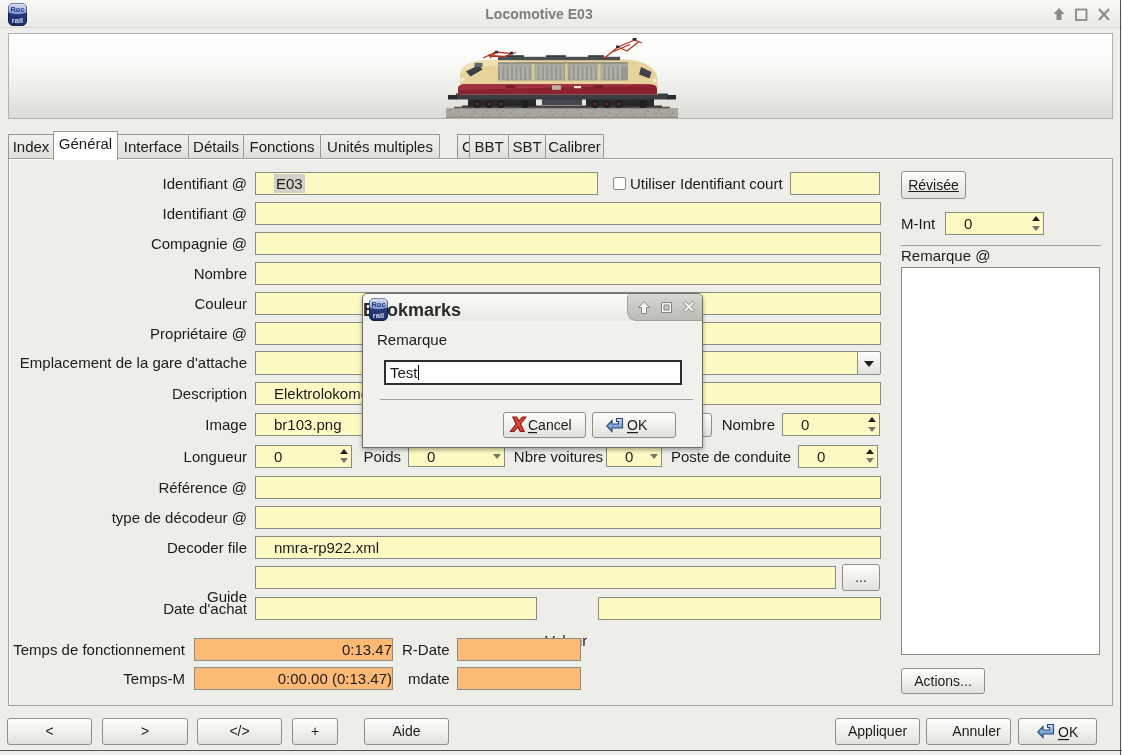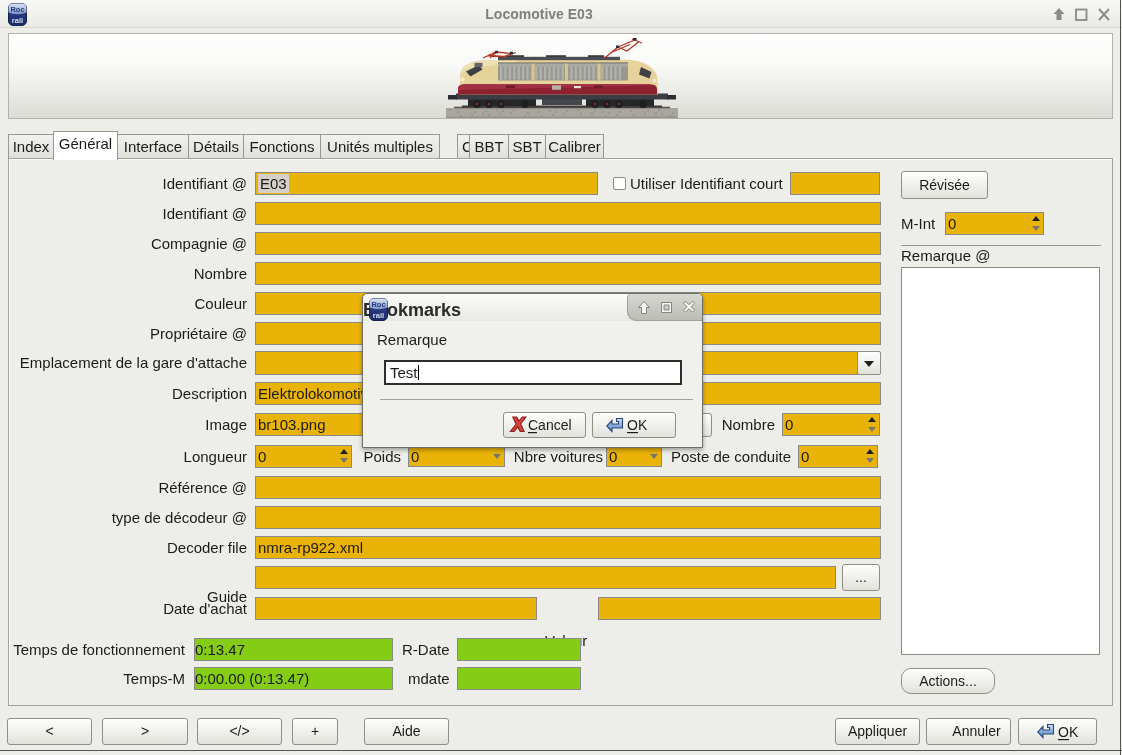--- a/index.html
+++ b/index.html
@@ -1,19 +1,19 @@
 <!DOCTYPE html>
 <html><head><meta charset="utf-8"><style>
 *{margin:0;padding:0;box-sizing:border-box}
 html,body{width:1122px;height:755px;overflow:hidden}
 body{font-family:"Liberation Sans",sans-serif;font-size:15px;color:#1b1b1b;background:#edede9;position:relative}
 .a{position:absolute}
 .lbl{position:absolute;height:23px;line-height:23px;text-align:right;white-space:nowrap}
-.inp{position:absolute;background:#eab308;border:1px solid #8b8b85;height:23px;line-height:21px;padding-left:2px;white-space:nowrap;overflow:hidden}
-.ro{background:#84cc16;text-align:left;padding-left:0}
+.inp{position:absolute;background:#fef9c3;border:1px solid #8b8b85;height:23px;line-height:21px;padding-left:18px;white-space:nowrap;overflow:hidden}
+.ro{background:#fdba74;text-align:right;padding-left:0}
 .btn{position:absolute;background:linear-gradient(180deg,#fefefd 0%,#f1f1ee 45%,#e2e2dc 100%);border:1px solid #8f8f88;border-radius:3px;text-align:center;font-size:14px;box-shadow:inset 0 1px 0 #fff}
 .spA{position:absolute;width:0;height:0;border-left:4px solid transparent;border-right:4px solid transparent;border-bottom:5px solid #1f1f1f}
 .spB{position:absolute;width:0;height:0;border-left:4px solid transparent;border-right:4px solid transparent;border-top:5px solid #77766f}
 .tab{position:absolute;top:134px;height:25px;line-height:24px;text-align:center;background:linear-gradient(180deg,#f1f1ef,#dfdfda);border:1px solid #98988f;border-bottom:none}
 </style></head><body>
 <div class="a" style="left:0;top:0;width:1122px;height:28px;background:linear-gradient(180deg,#f8f8f6,#e9e9e5);border-bottom:1px solid #d8d8d3"></div>
 <svg class="a" style="left:8px;top:3px" width="19" height="23" viewBox="0 0 19 23">
 <defs>
       <linearGradient id="rtm" x1="0" y1="0" x2="0" y2="1">
         <stop offset="0" stop-color="#dce4f4"></stop>
@@ -234,29 +234,29 @@
 <div class="lbl" style="left:545px;top:629px;text-align:left">Valeur</div>
 <div class="inp" style="left:598px;top:597px;width:283px;height:23px;"></div>
 <div class="lbl" style="right:937px;top:638px">Temps de fonctionnement</div>
 <div class="inp ro" style="left:194px;top:638px;width:199px;height:23px;">0:13.47</div>
 <div class="lbl" style="left:402px;top:638px;text-align:left">R-Date</div>
 <div class="inp ro" style="left:457px;top:638px;width:124px;height:23px;"></div>
 <div class="lbl" style="right:937px;top:667px">Temps-M</div>
 <div class="inp ro" style="left:194px;top:667px;width:199px;height:23px;">0:00.00 (0:13.47)</div>
 <div class="lbl" style="left:408px;top:667px;text-align:left">mdate</div>
 <div class="inp ro" style="left:457px;top:667px;width:124px;height:23px;"></div>
-<div class="btn" style="left:901px;top:171px;width:87px;height:28px;line-height:26px;">Révisée</div>
+<div class="btn" style="left:901px;top:171px;width:65px;height:28px;line-height:26px;text-decoration:underline;">Révisée</div>
 <div class="lbl" style="left:901px;top:212px;text-align:left">M-Int</div>
 <div class="inp" style="left:945px;top:212px;width:99px;height:23px;">0</div>
 <div class="spA" style="left:1032px;top:216px"></div>
 <div class="spB" style="left:1032px;top:226px"></div>
 <div class="a" style="left:901px;top:245px;width:200px;height:1px;background:#9b9b94"></div>
 <div class="lbl" style="left:901px;top:247px;text-align:left;height:18px;line-height:18px">Remarque @</div>
 <div class="a" style="left:901px;top:267px;width:199px;height:388px;background:#fff;border:1px solid #8b8b85"></div>
-<div class="btn" style="left:901px;top:668px;width:94px;height:26px;line-height:24px;border-radius:10px;">Actions...</div>
+<div class="btn" style="left:901px;top:668px;width:84px;height:26px;line-height:24px;">Actions...</div>
 <div class="a" style="left:0;top:750px;width:1122px;height:1px;background:#55554f"></div>
 <div class="a" style="left:1120px;top:0;width:1px;height:755px;background:#55554f"></div>
 <div class="btn" style="left:7px;top:718px;width:85px;height:27px;line-height:25px;">&lt;</div>
 <div class="btn" style="left:102px;top:718px;width:86px;height:27px;line-height:25px;">&gt;</div>
 <div class="btn" style="left:197px;top:718px;width:85px;height:27px;line-height:25px;">&lt;/&gt;</div>
 <div class="btn" style="left:292px;top:718px;width:46px;height:27px;line-height:25px;">+</div>
 <div class="btn" style="left:364px;top:718px;width:85px;height:27px;line-height:25px;">Aide</div>
 <div class="btn" style="left:835px;top:718px;width:85px;height:27px;line-height:25px;">Appliquer</div>
 <div class="btn" style="left:926px;top:718px;width:85px;height:27px;line-height:25px;padding-left:16px;">Annuler</div>
 <div class="btn" style="left:1018px;top:718px;width:79px;height:27px;line-height:25px;"></div>

